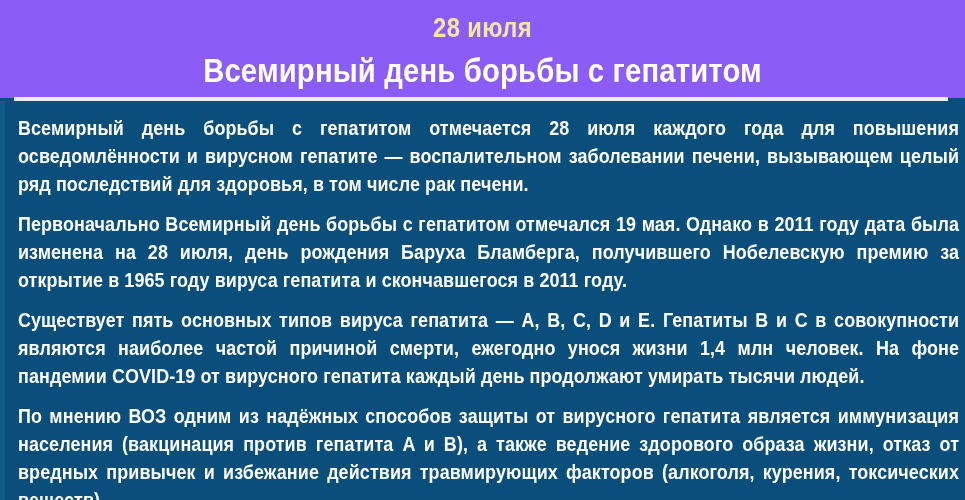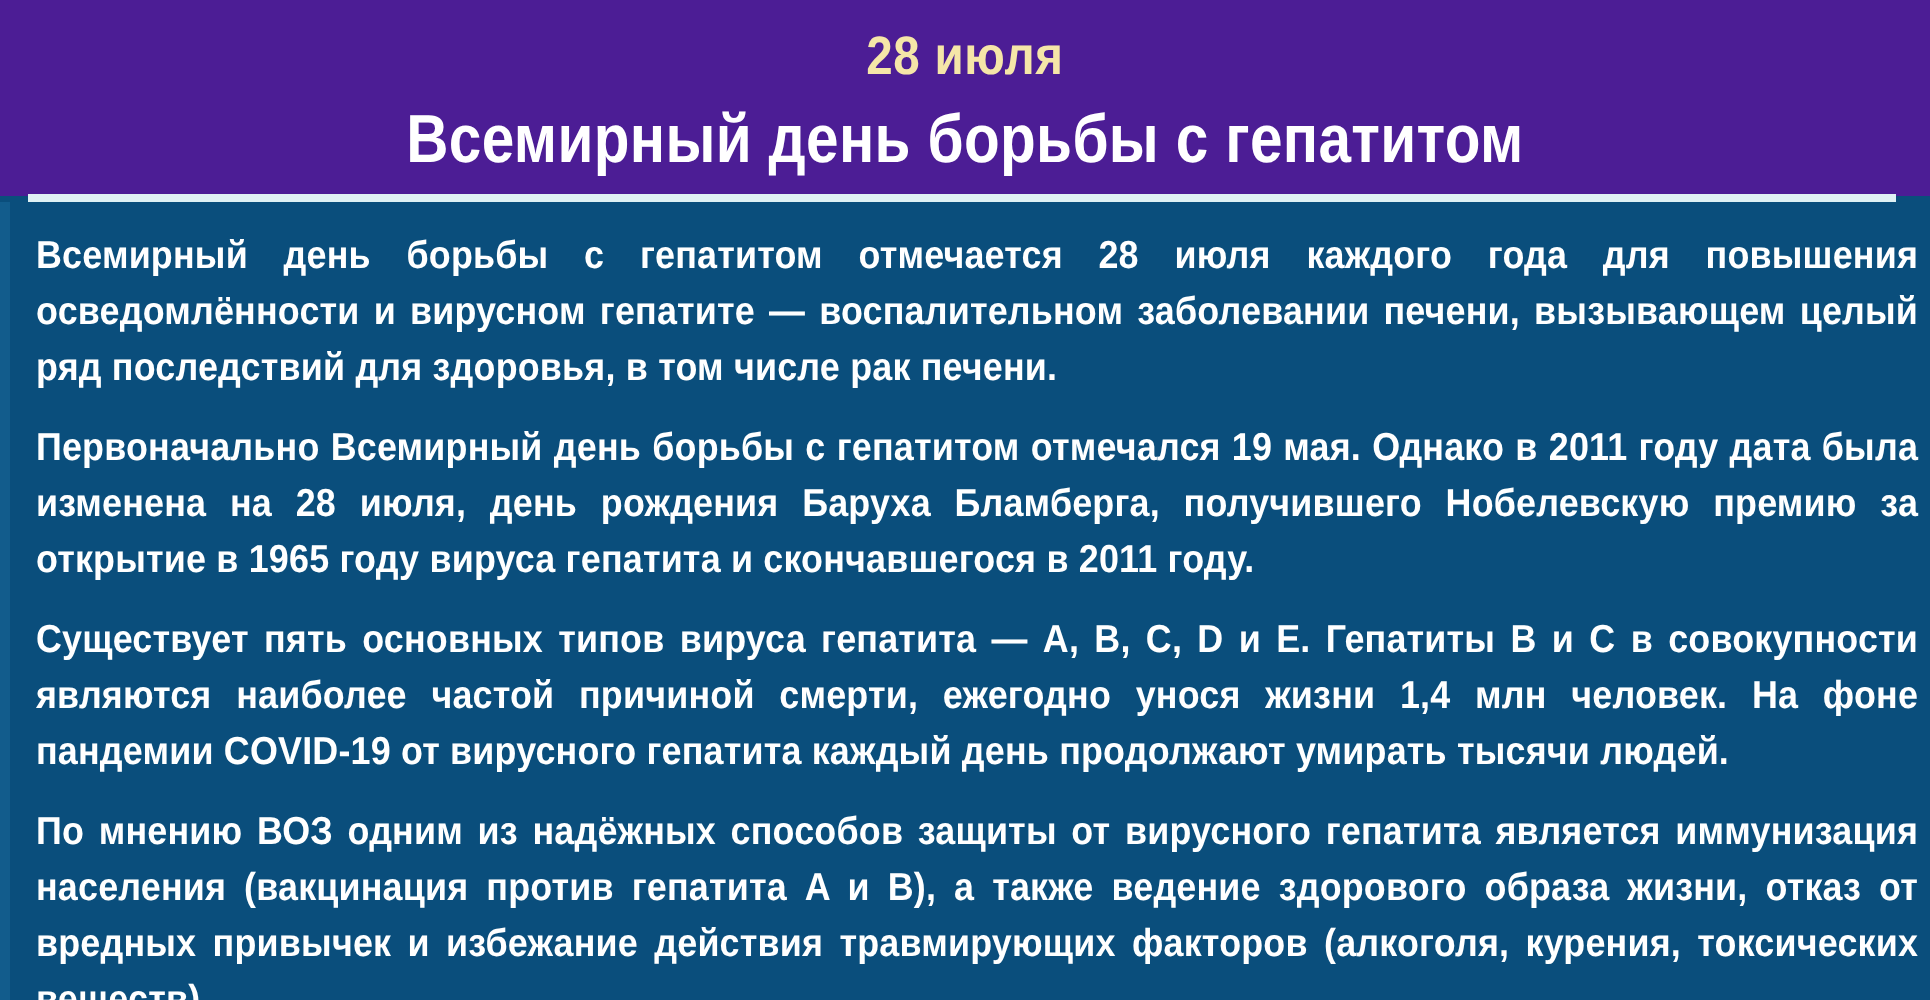--- a/index.html
+++ b/index.html
@@ -17,21 +17,21 @@
     -webkit-font-smoothing: antialiased;
   }
 
   
   .header {
     position: absolute;
     left: 0;
     top: 0;
     width: 965px;
     height: 98px;
-    background: #4c1d95;
+    background: #8b5cf6;
     box-sizing: border-box;
     padding-top: 13px;
     text-align: center;
   }
   .header-date {
     display: block;
     color: #f5e6a8;
     font-family: "Liberation Sans Narrow", "Liberation Sans", "DejaVu Sans Condensed", sans-serif;
     font-size: 27px;
     font-weight: bold;

